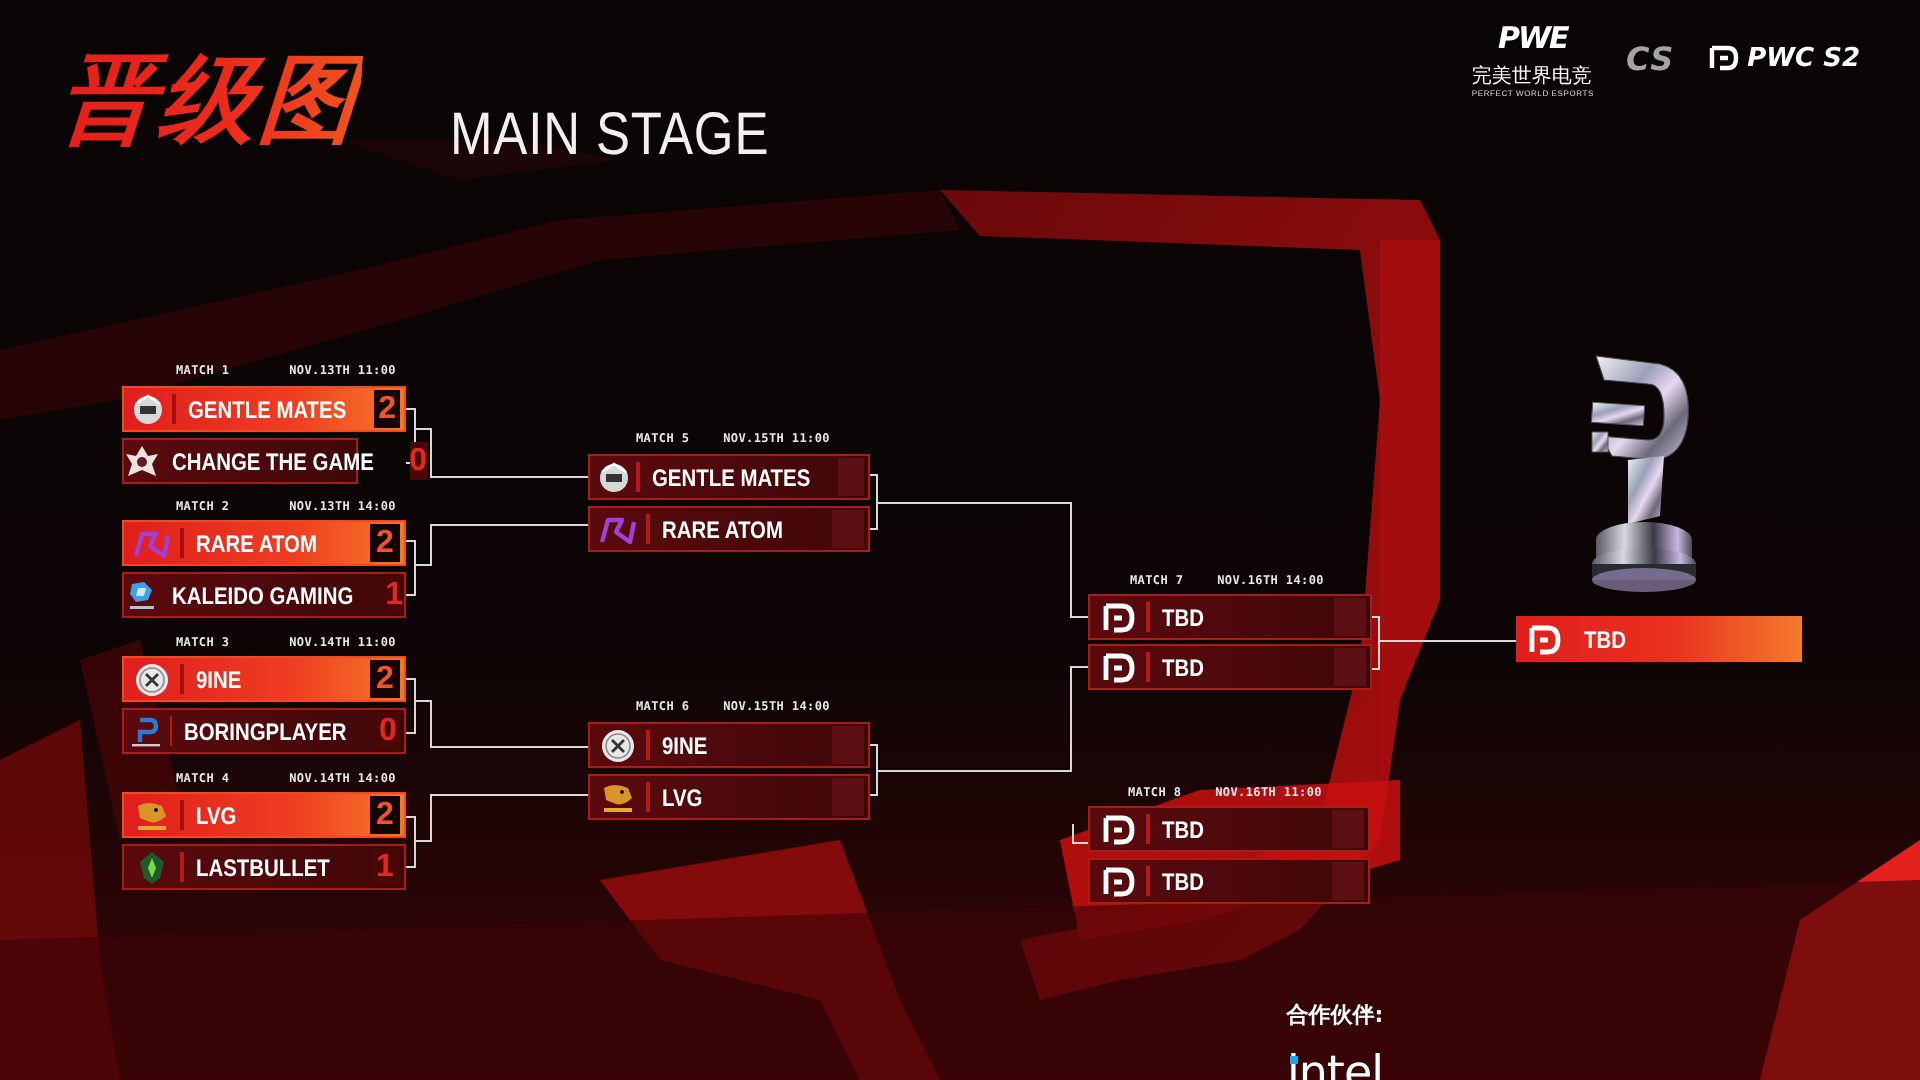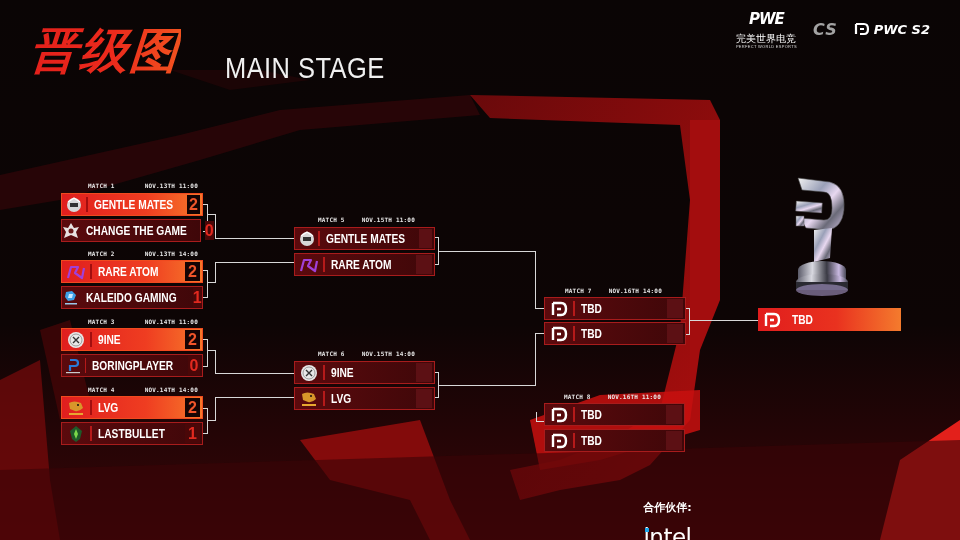--- a/index.html
+++ b/index.html
@@ -142,21 +142,21 @@
         <svg width="18" height="18" viewBox="0 0 18 18">
           <circle cx="9" cy="9" r="7" fill="#d8d8d8"></circle>
           <rect x="5" y="7" width="8" height="4" fill="#333"></rect>
           <path d="M3 6 L9 2 L15 6" fill="none" stroke="#fff" stroke-width="1.2"></path>
         </svg>
       </span>
     <span class="sep"></span>
     <span class="name">GENTLE MATES</span>
     <span class="score">2</span>
   </div>
-  <div class="team-row" style="left:61px; top:219px; width:140px;">
+  <div class="team-row" style="left:61px; top:219px; width:118px;">
     <span class="logo">
         <svg width="18" height="18" viewBox="0 0 18 18">
           <polygon points="9,1 12,6 17,5 14,10 16,16 9,13 2,16 4,10 1,5 6,6" fill="#e8e2e2"></polygon>
           <circle cx="9" cy="9" r="2.5" fill="#6a1a1a"></circle>
         </svg>
       </span>
     <span class="sep"></span>
     <span class="name">CHANGE THE GAME</span>
     <span class="score">0</span>
   </div>

